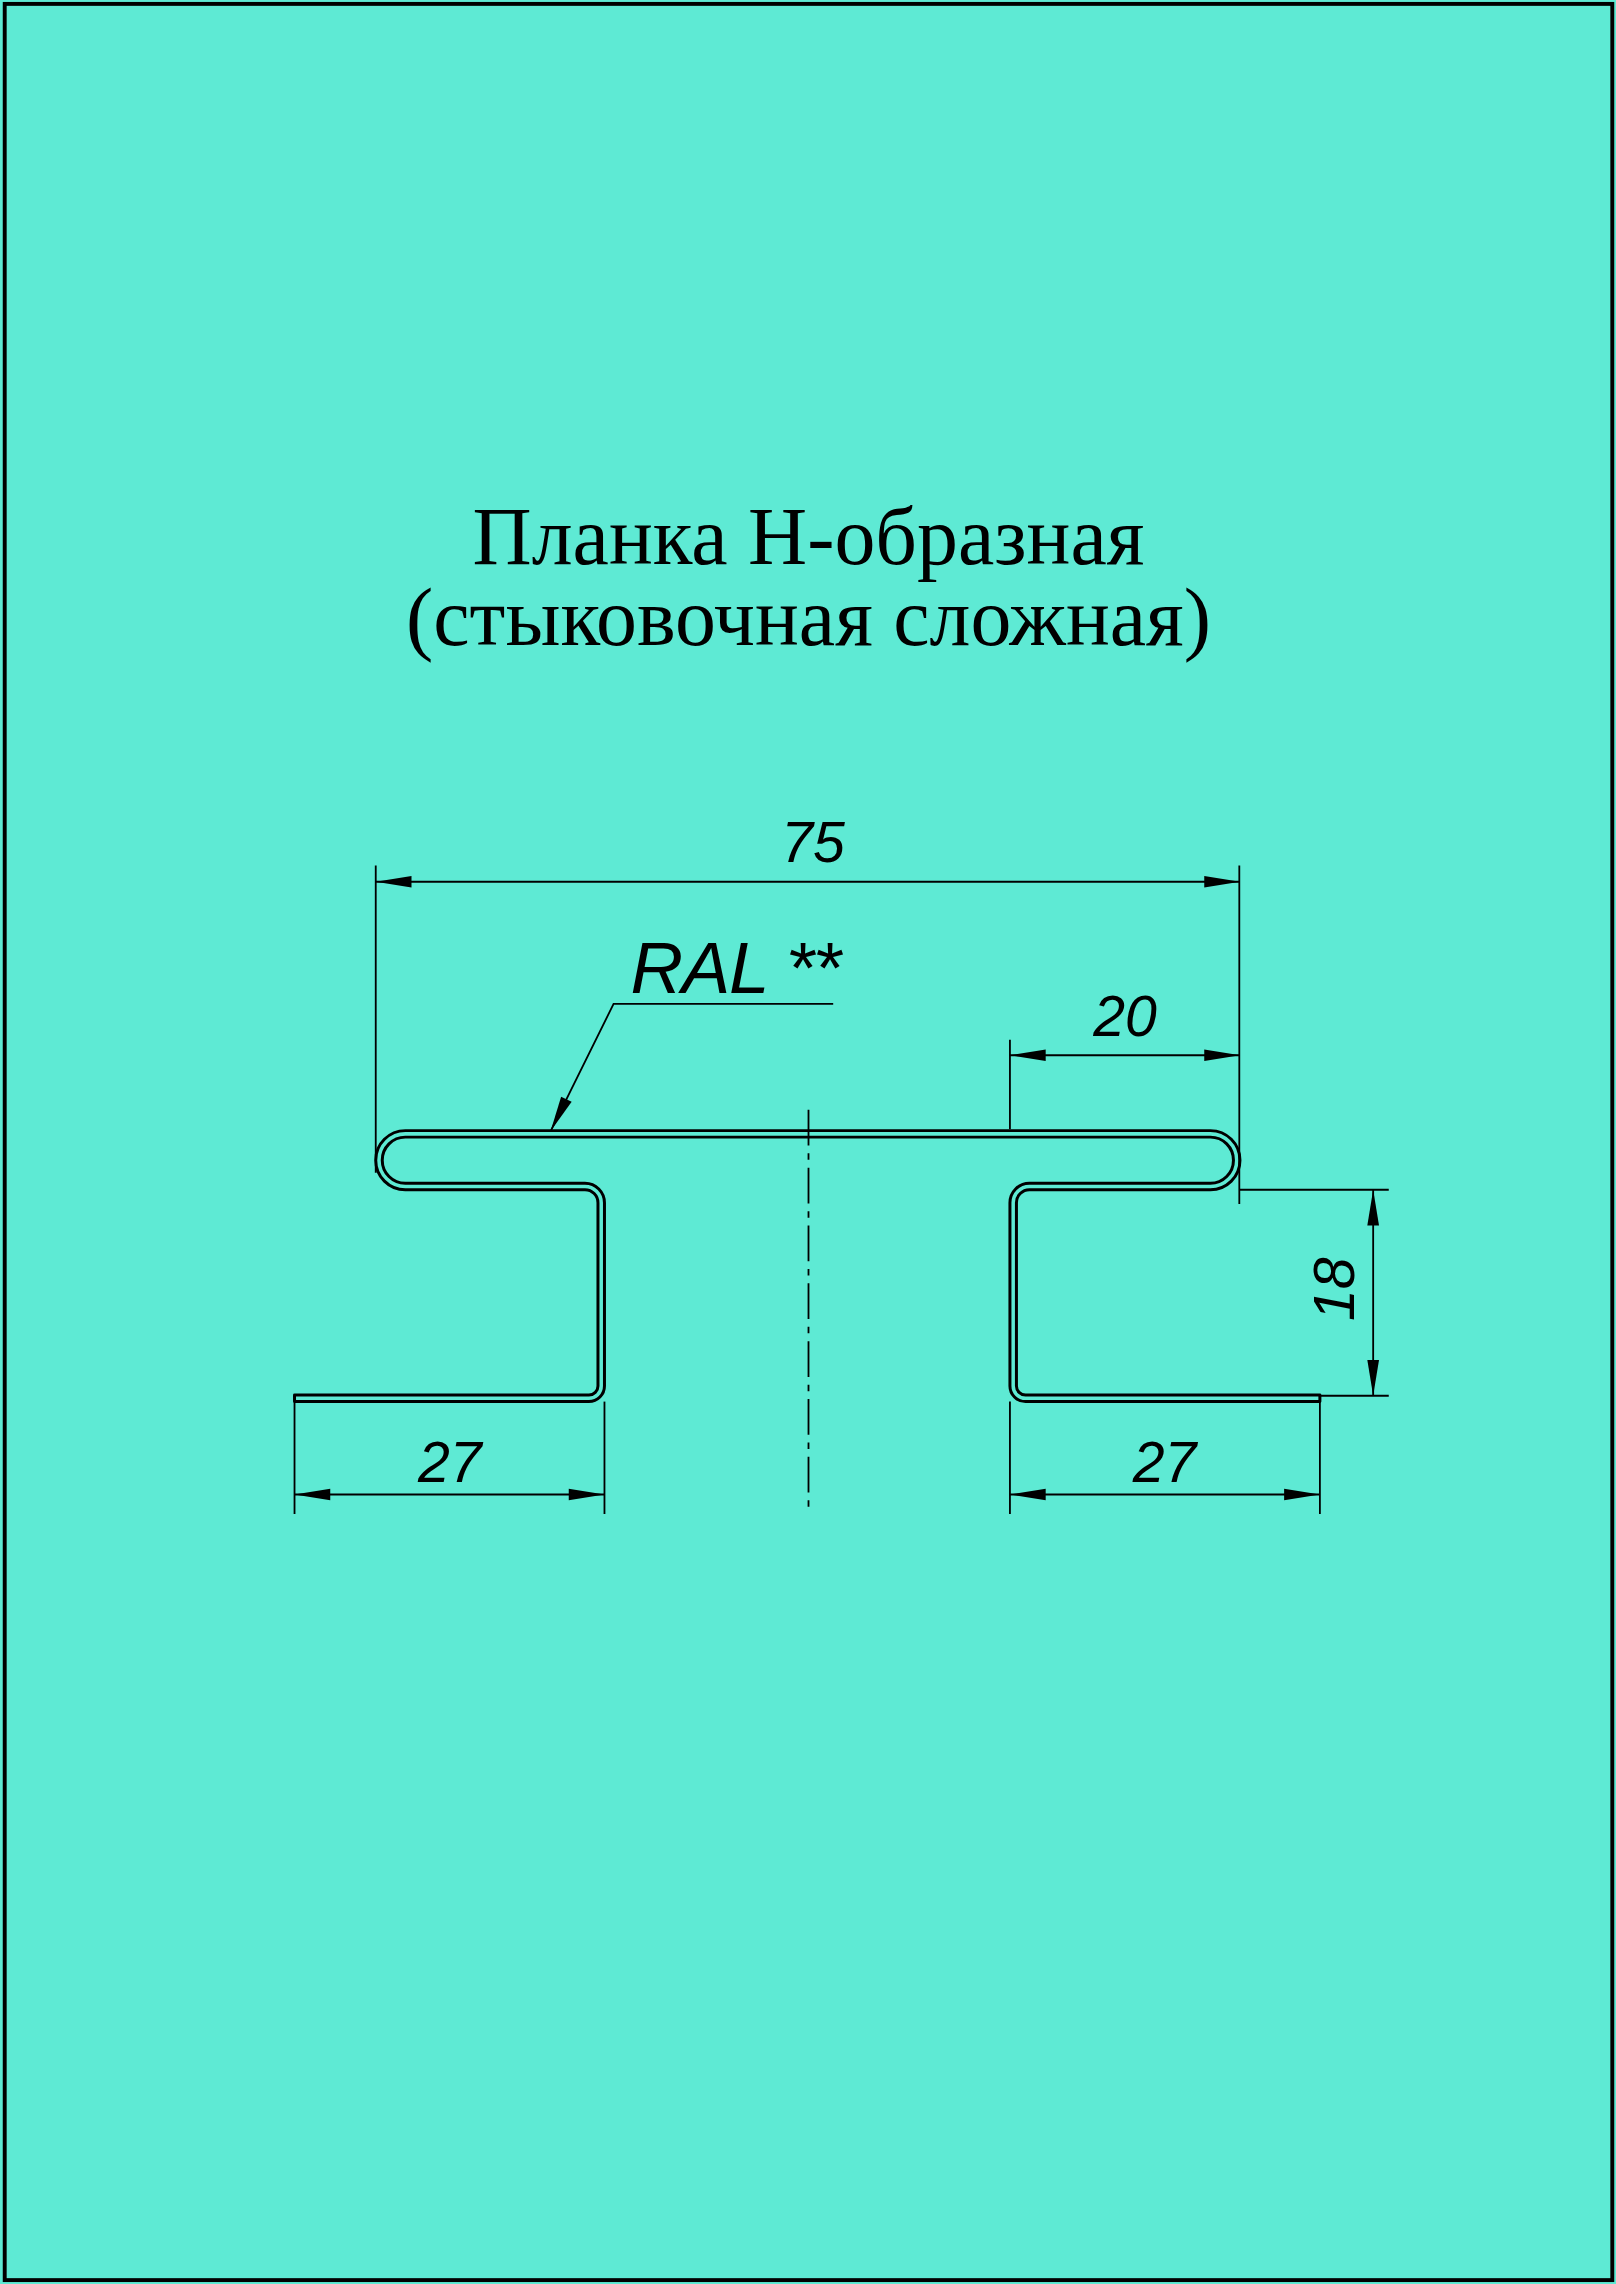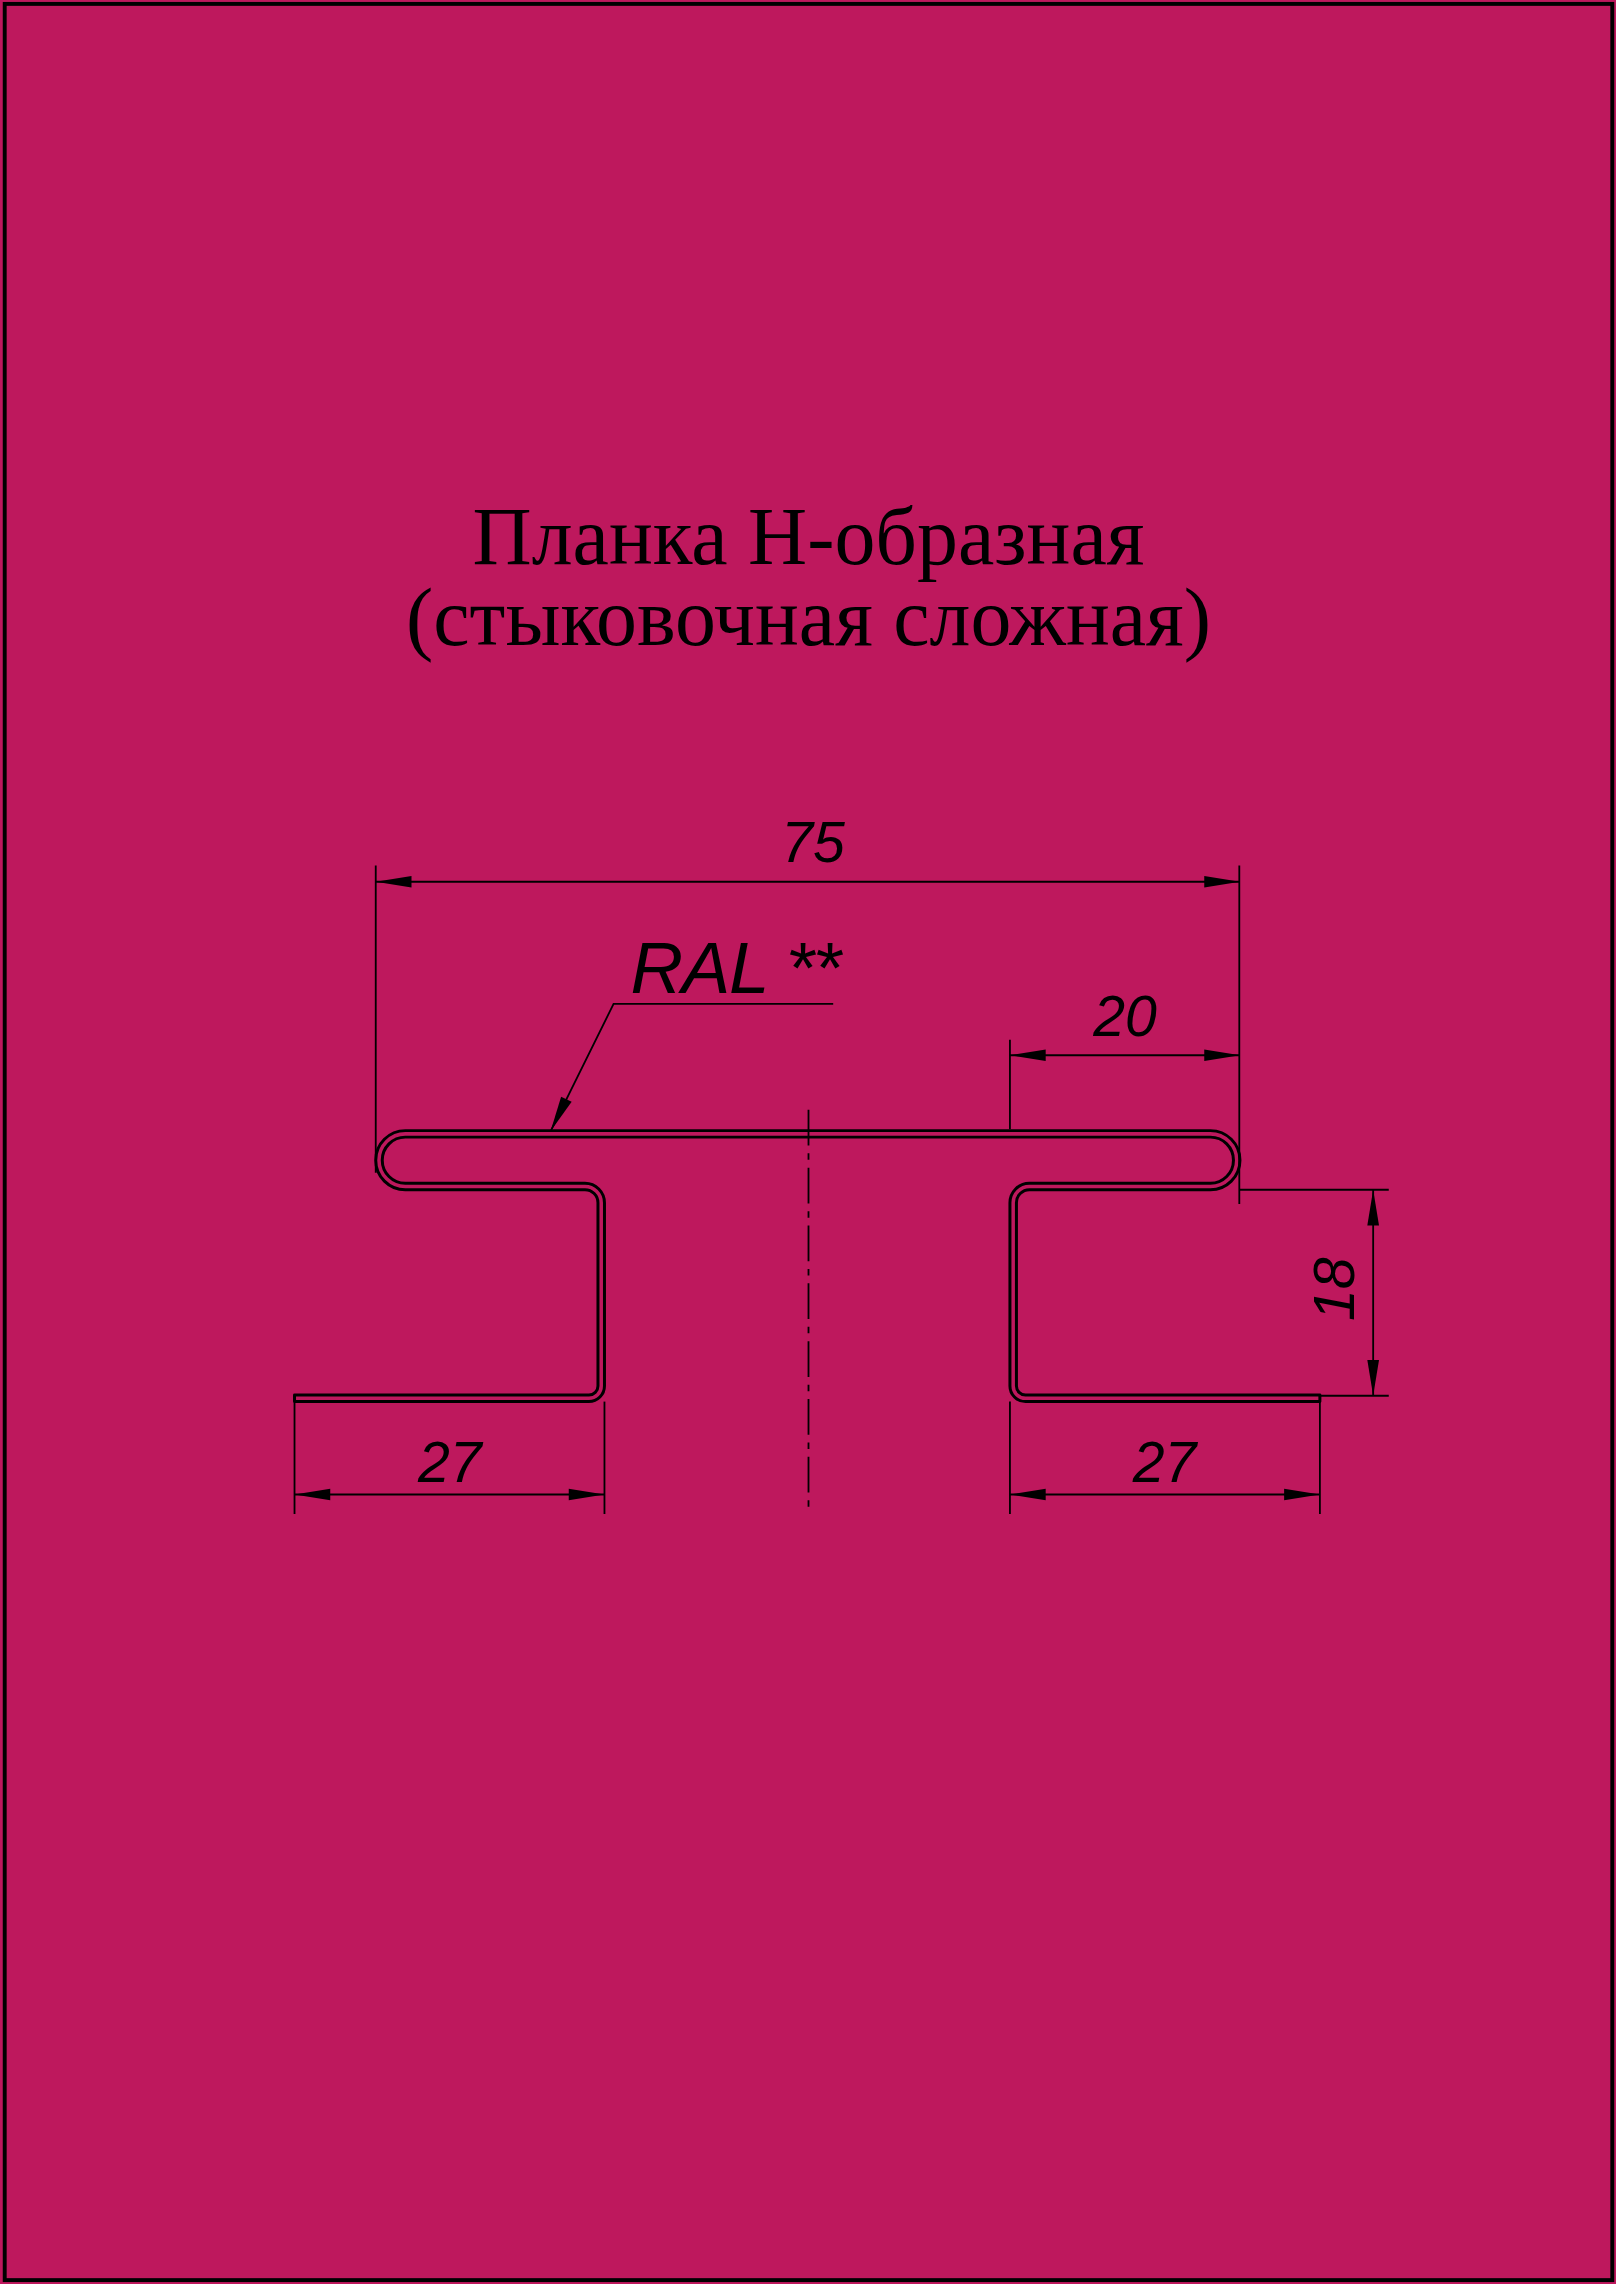--- a/index.html
+++ b/index.html
@@ -1,19 +1,19 @@
 <!DOCTYPE html>
 <html style="font-size:10.4px"><head>
 <meta charset="utf-8">
 <style>
   html,body{margin:0;padding:0;background:#888;}
   .page{
     position:relative;
     width:1617px;height:2284px;
-    background:#be185d;
+    background:#5eead4;
     font-family:"Liberation Sans",sans-serif;
   }
   svg{position:absolute;left:0;top:0;}
   .title-text{
     font-family:"Liberation Serif",serif;
     font-size:126px;
     fill:#000000;
   }
   .dim-text{
     font-family:"Liberation Sans",sans-serif;

